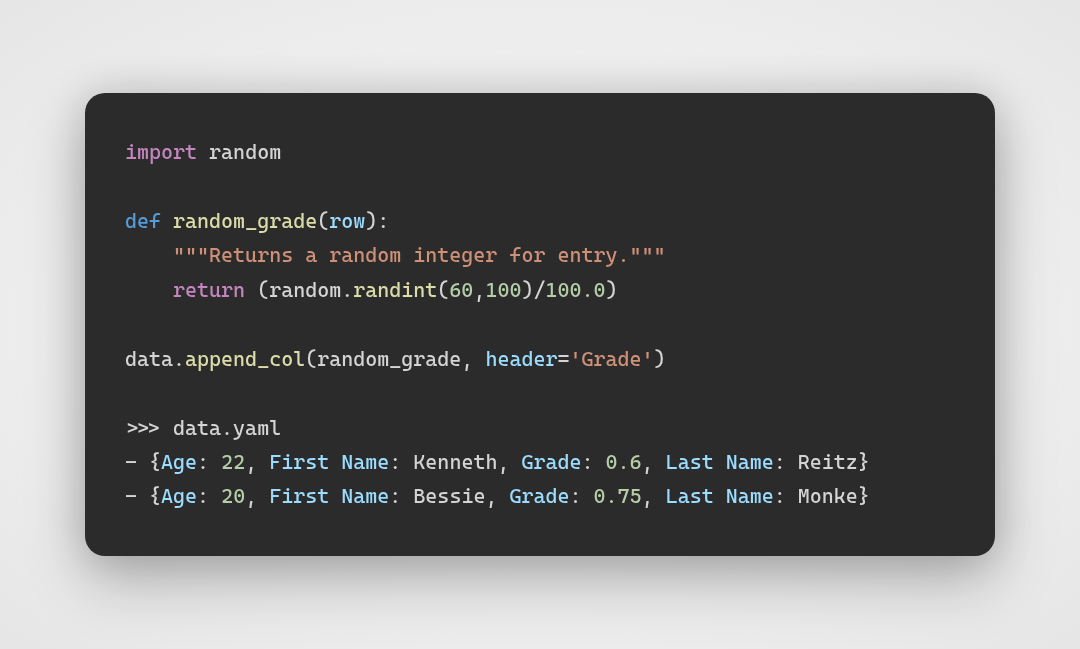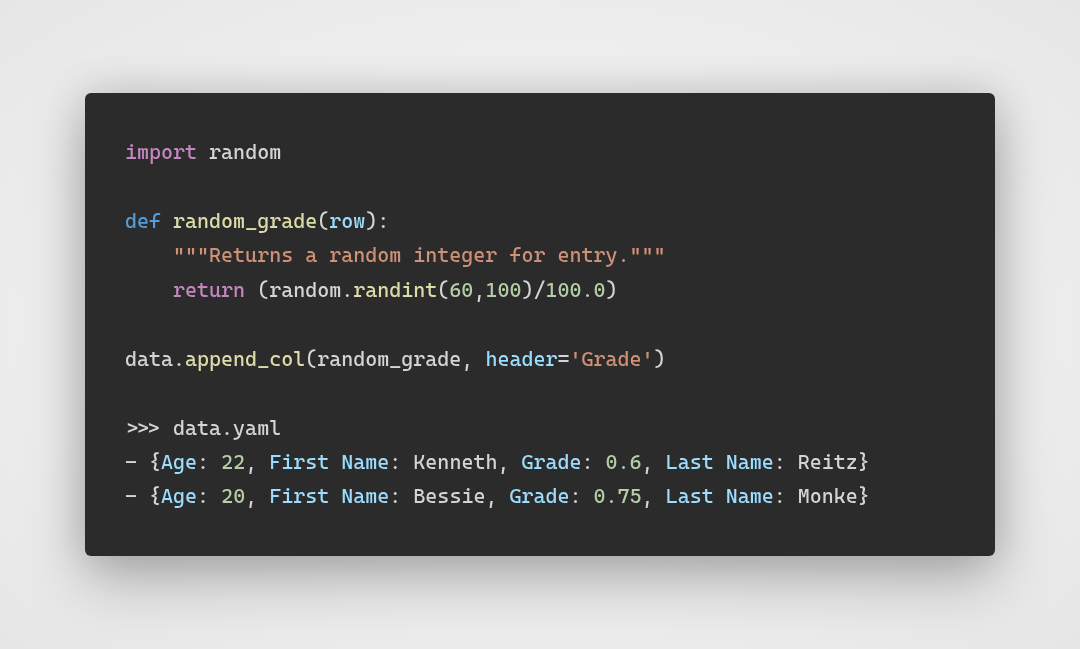--- a/index.html
+++ b/index.html
@@ -15,21 +15,21 @@
     width: 1080px;
     height: 649px;
     display: flex;
     align-items: center;
     justify-content: center;
     background: radial-gradient(ellipse at center, #f8f8f8 0%, #ececec 70%, #e6e6e6 100%);
   }
   .code-card {
     width: 910px;
     background: #2b2b2b;
-    border-radius: 6px;
+    border-radius: 20px;
     box-shadow: 0 25px 60px rgba(0,0,0,0.25), 0 0 40px rgba(0,0,0,0.15);
     padding: 42px 28px 42px 40px;
     box-sizing: border-box;
     color: #d0d0d0;
     font-size: 20.5px;
     line-height: 1.68;
     white-space: pre;
     overflow: hidden;
   }
   .tok-keyword  { color: #c586c0; }   

